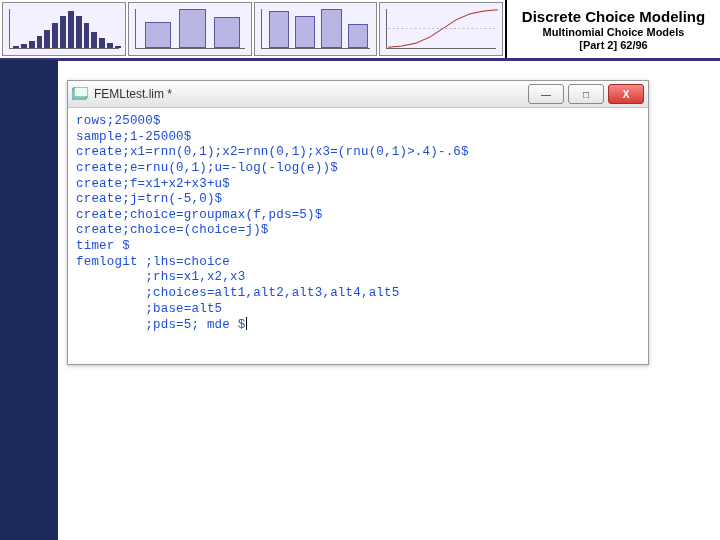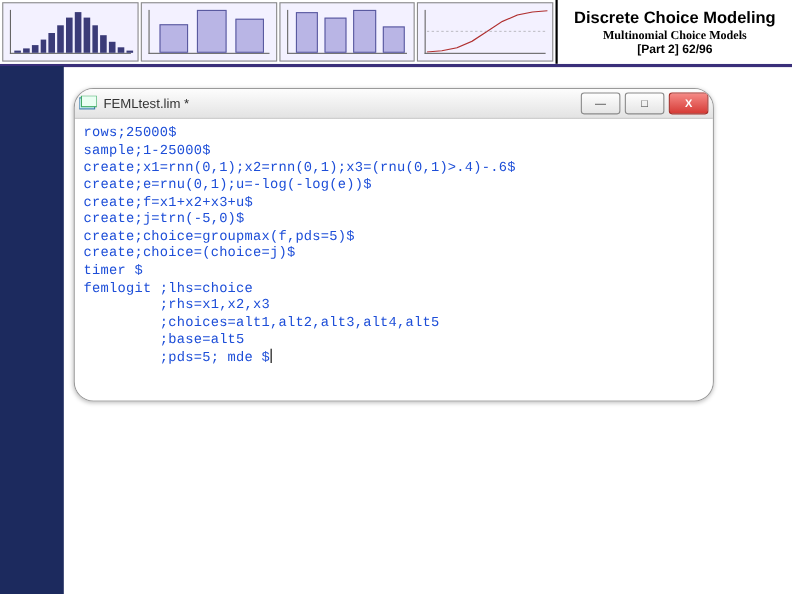--- a/index.html
+++ b/index.html
@@ -57,38 +57,38 @@
     border-left: 2px solid #000;
     background:#fff;
     padding: 2px 6px;
     box-sizing:border-box;
     display:flex;
     flex-direction:column;
     justify-content:center;
     align-items:center;
   }
   .title-block .t1 { font-weight:bold; font-size:15px; white-space:nowrap;}
-  .title-block .t2 { font-weight:bold; font-size:11px; margin-top:1px;font-family:Liberation Serif, serif;}
+  .title-block .t2 { font-weight:bold; font-size:11px; margin-top:1px;}
   .title-block .t3 { font-weight:bold; font-size:11px; margin-top:1px;}
   
   .navcol {
     position:absolute;
     left:0; top:60px;
     width:58px;
     height:480px;
     background:#1c2a5e;
   }
   
   .editor {
     position:absolute;
     left:67px; top:80px;
     width:580px;
     background:linear-gradient(#f4f4f4,#ececec);
     border:1px solid #9a9a9a;
-    border-radius:18px;
+    border-radius:0;
     box-shadow:0 1px 4px rgba(0,0,0,.25);
     overflow:hidden;
   }
   .titlebar {
     height:26px;
     background:linear-gradient(#fdfdfd,#e3e3e3);
     border-bottom:1px solid #c5c5c5;
     display:flex;
     align-items:center;
     padding:0 4px;

